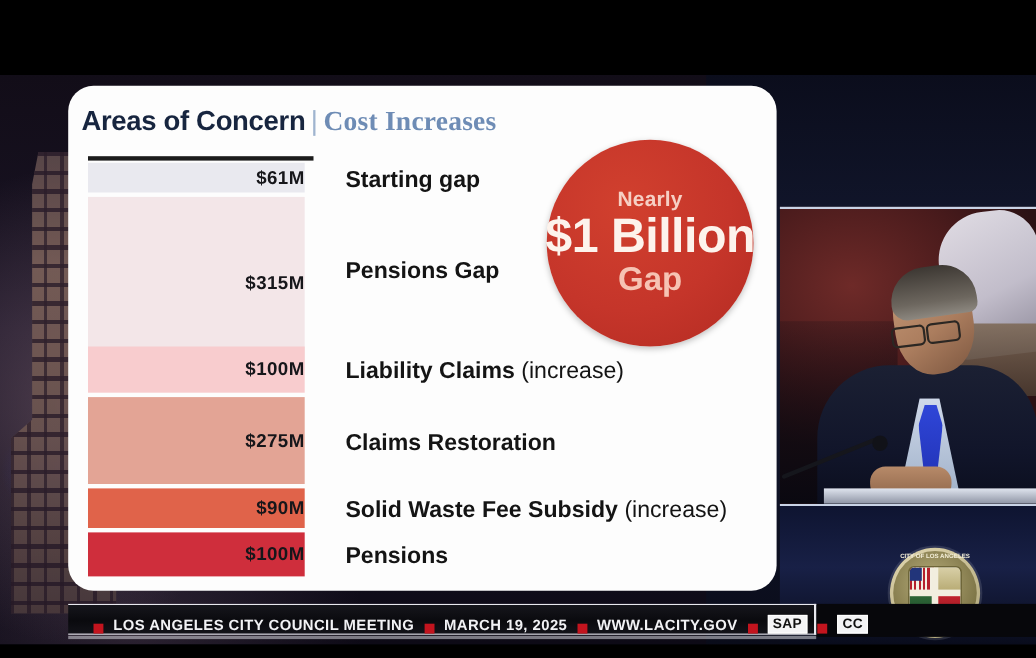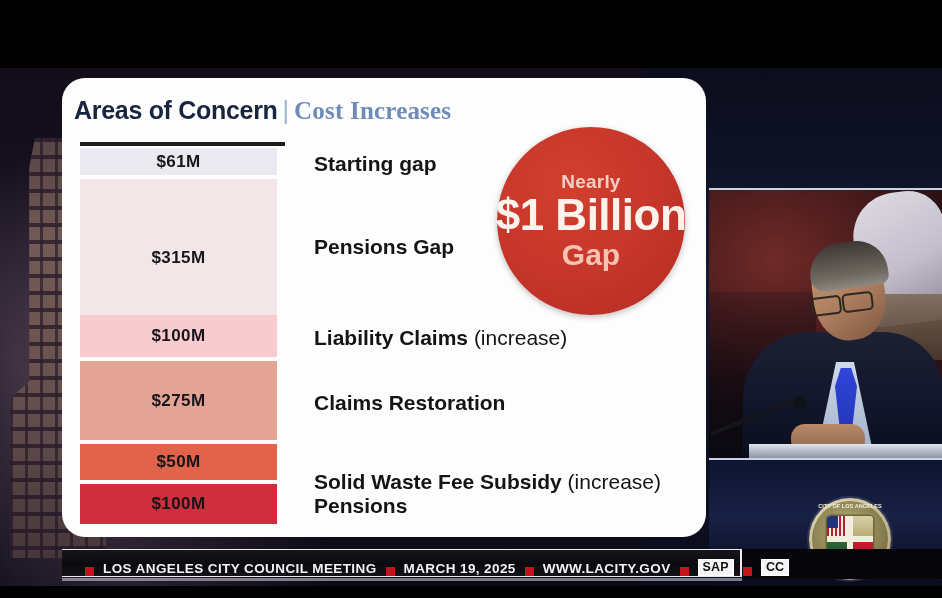--- a/index.html
+++ b/index.html
@@ -63,21 +63,21 @@
   }
   .title-sub{
     font-family:"Liberation Serif", serif;
     font-size:25px;color:#6e8cb5;font-weight:bold;letter-spacing:.2px;
   }
 
   .chart{position:absolute;left:14px;top:64px;width:614px;}
   .rule{width:205px;height:4px;background:#1c1c1c;margin-left:4px;}
   .bar-row{position:relative;}
   .bar{
-    position:absolute;left:4px;display:flex;align-items:center;justify-content:center;
+    position:absolute;left:4px;display:flex;align-items:center;justify-content:flex-end;
   }
   .bar-value{
     font-size:17px;font-weight:bold;color:#16161a;letter-spacing:.4px;
   }
   .bar-label{
     position:absolute;left:218px;font-size:21px;color:#141414;white-space:nowrap;margin-left:20px;
   }
   .bar-label b{font-weight:bold;}
   .bar-label span.norm{font-weight:400;}
 
@@ -262,23 +262,23 @@
               <div class="bar-label" style="top: 180px;"><b>Liability Claims</b><span class="norm"> (increase)</span></div>
             </div>
             <div class="bar-row">
               <div class="bar" style="top: 215px; height: 79px; width: 197px; background: rgb(227, 164, 149);">
                 <span class="bar-value">$275M</span>
               </div>
               <div class="bar-label" style="top: 244.5px;"><b>Claims Restoration</b></div>
             </div>
             <div class="bar-row">
               <div class="bar" style="top: 298px; height: 36px; width: 197px; background: rgb(224, 99, 74);">
-                <span class="bar-value">$50M</span>
-              </div>
-              <div class="bar-label" style="top: 324px;"><b>Solid Waste Fee Subsidy</b><span class="norm"> (increase)</span></div>
+                <span class="bar-value">$90M</span>
+              </div>
+              <div class="bar-label" style="top: 306px;"><b>Solid Waste Fee Subsidy</b><span class="norm"> (increase)</span></div>
             </div>
             <div class="bar-row">
               <div class="bar" style="top: 338px; height: 40px; width: 197px; background: rgb(207, 46, 60);">
                 <span class="bar-value">$100M</span>
               </div>
               <div class="bar-label" style="top: 348px;"><b>Pensions</b></div>
             </div>
           </div>
         </div>
     </div>

